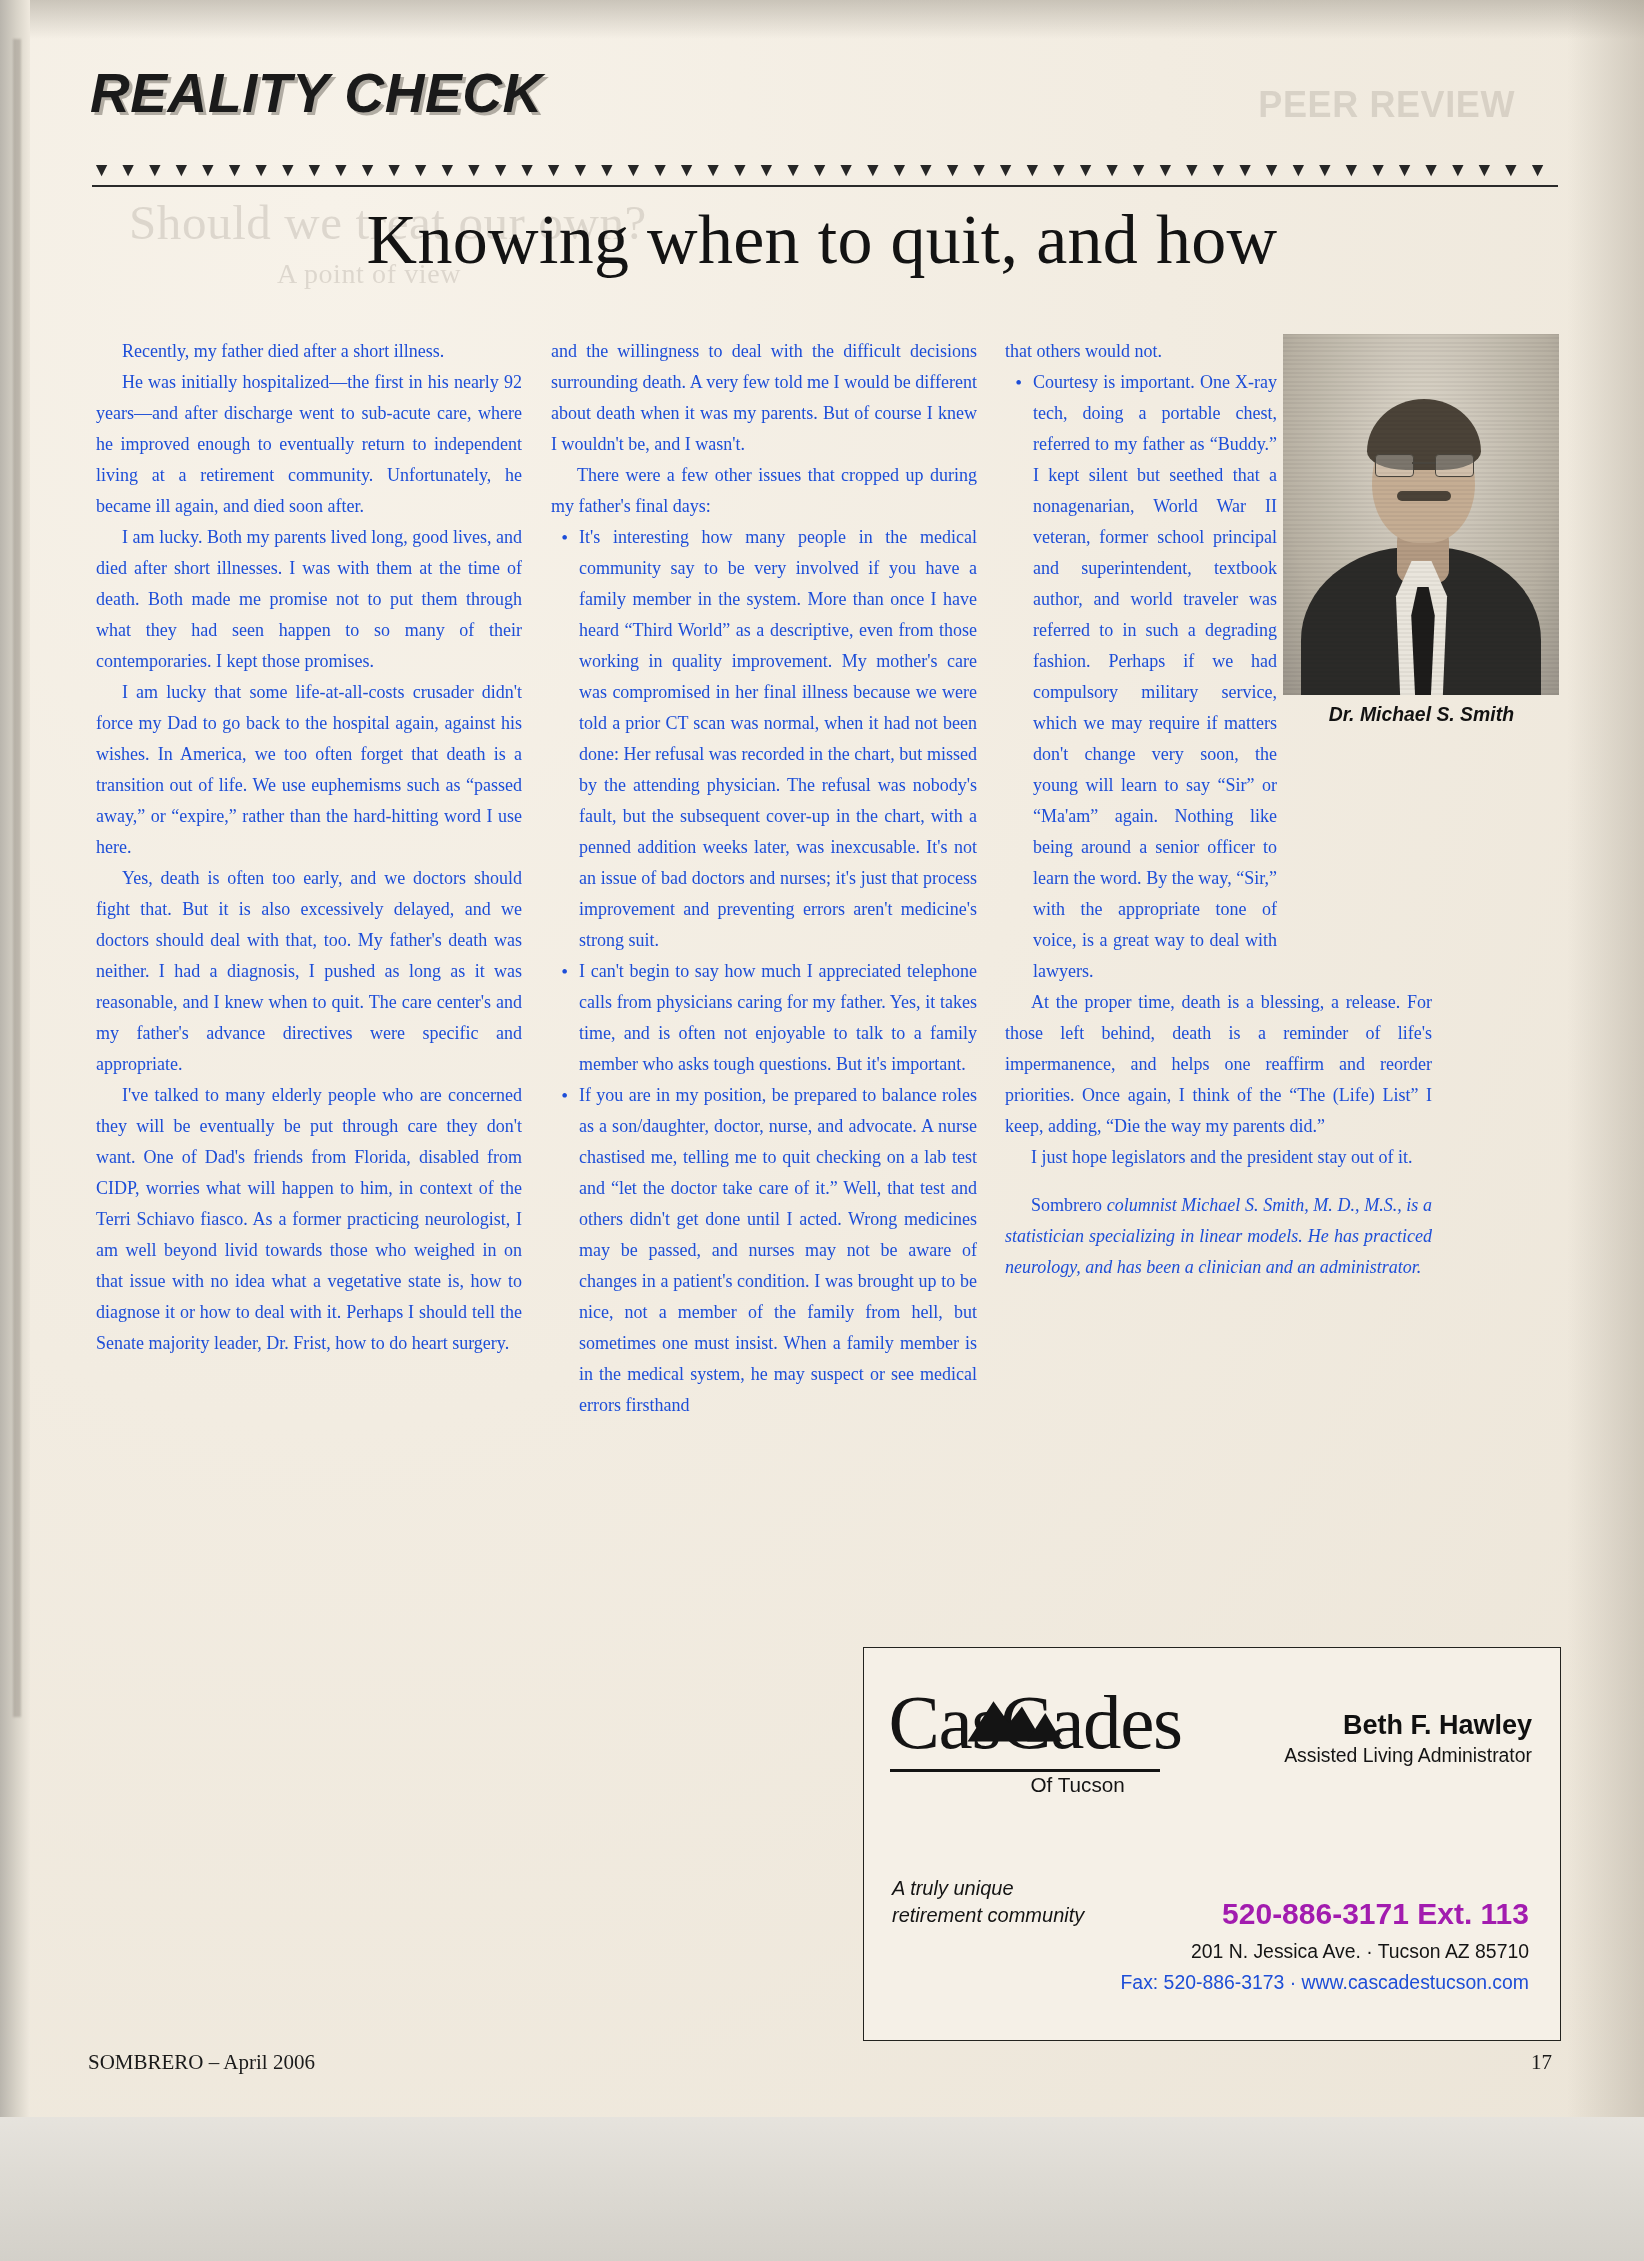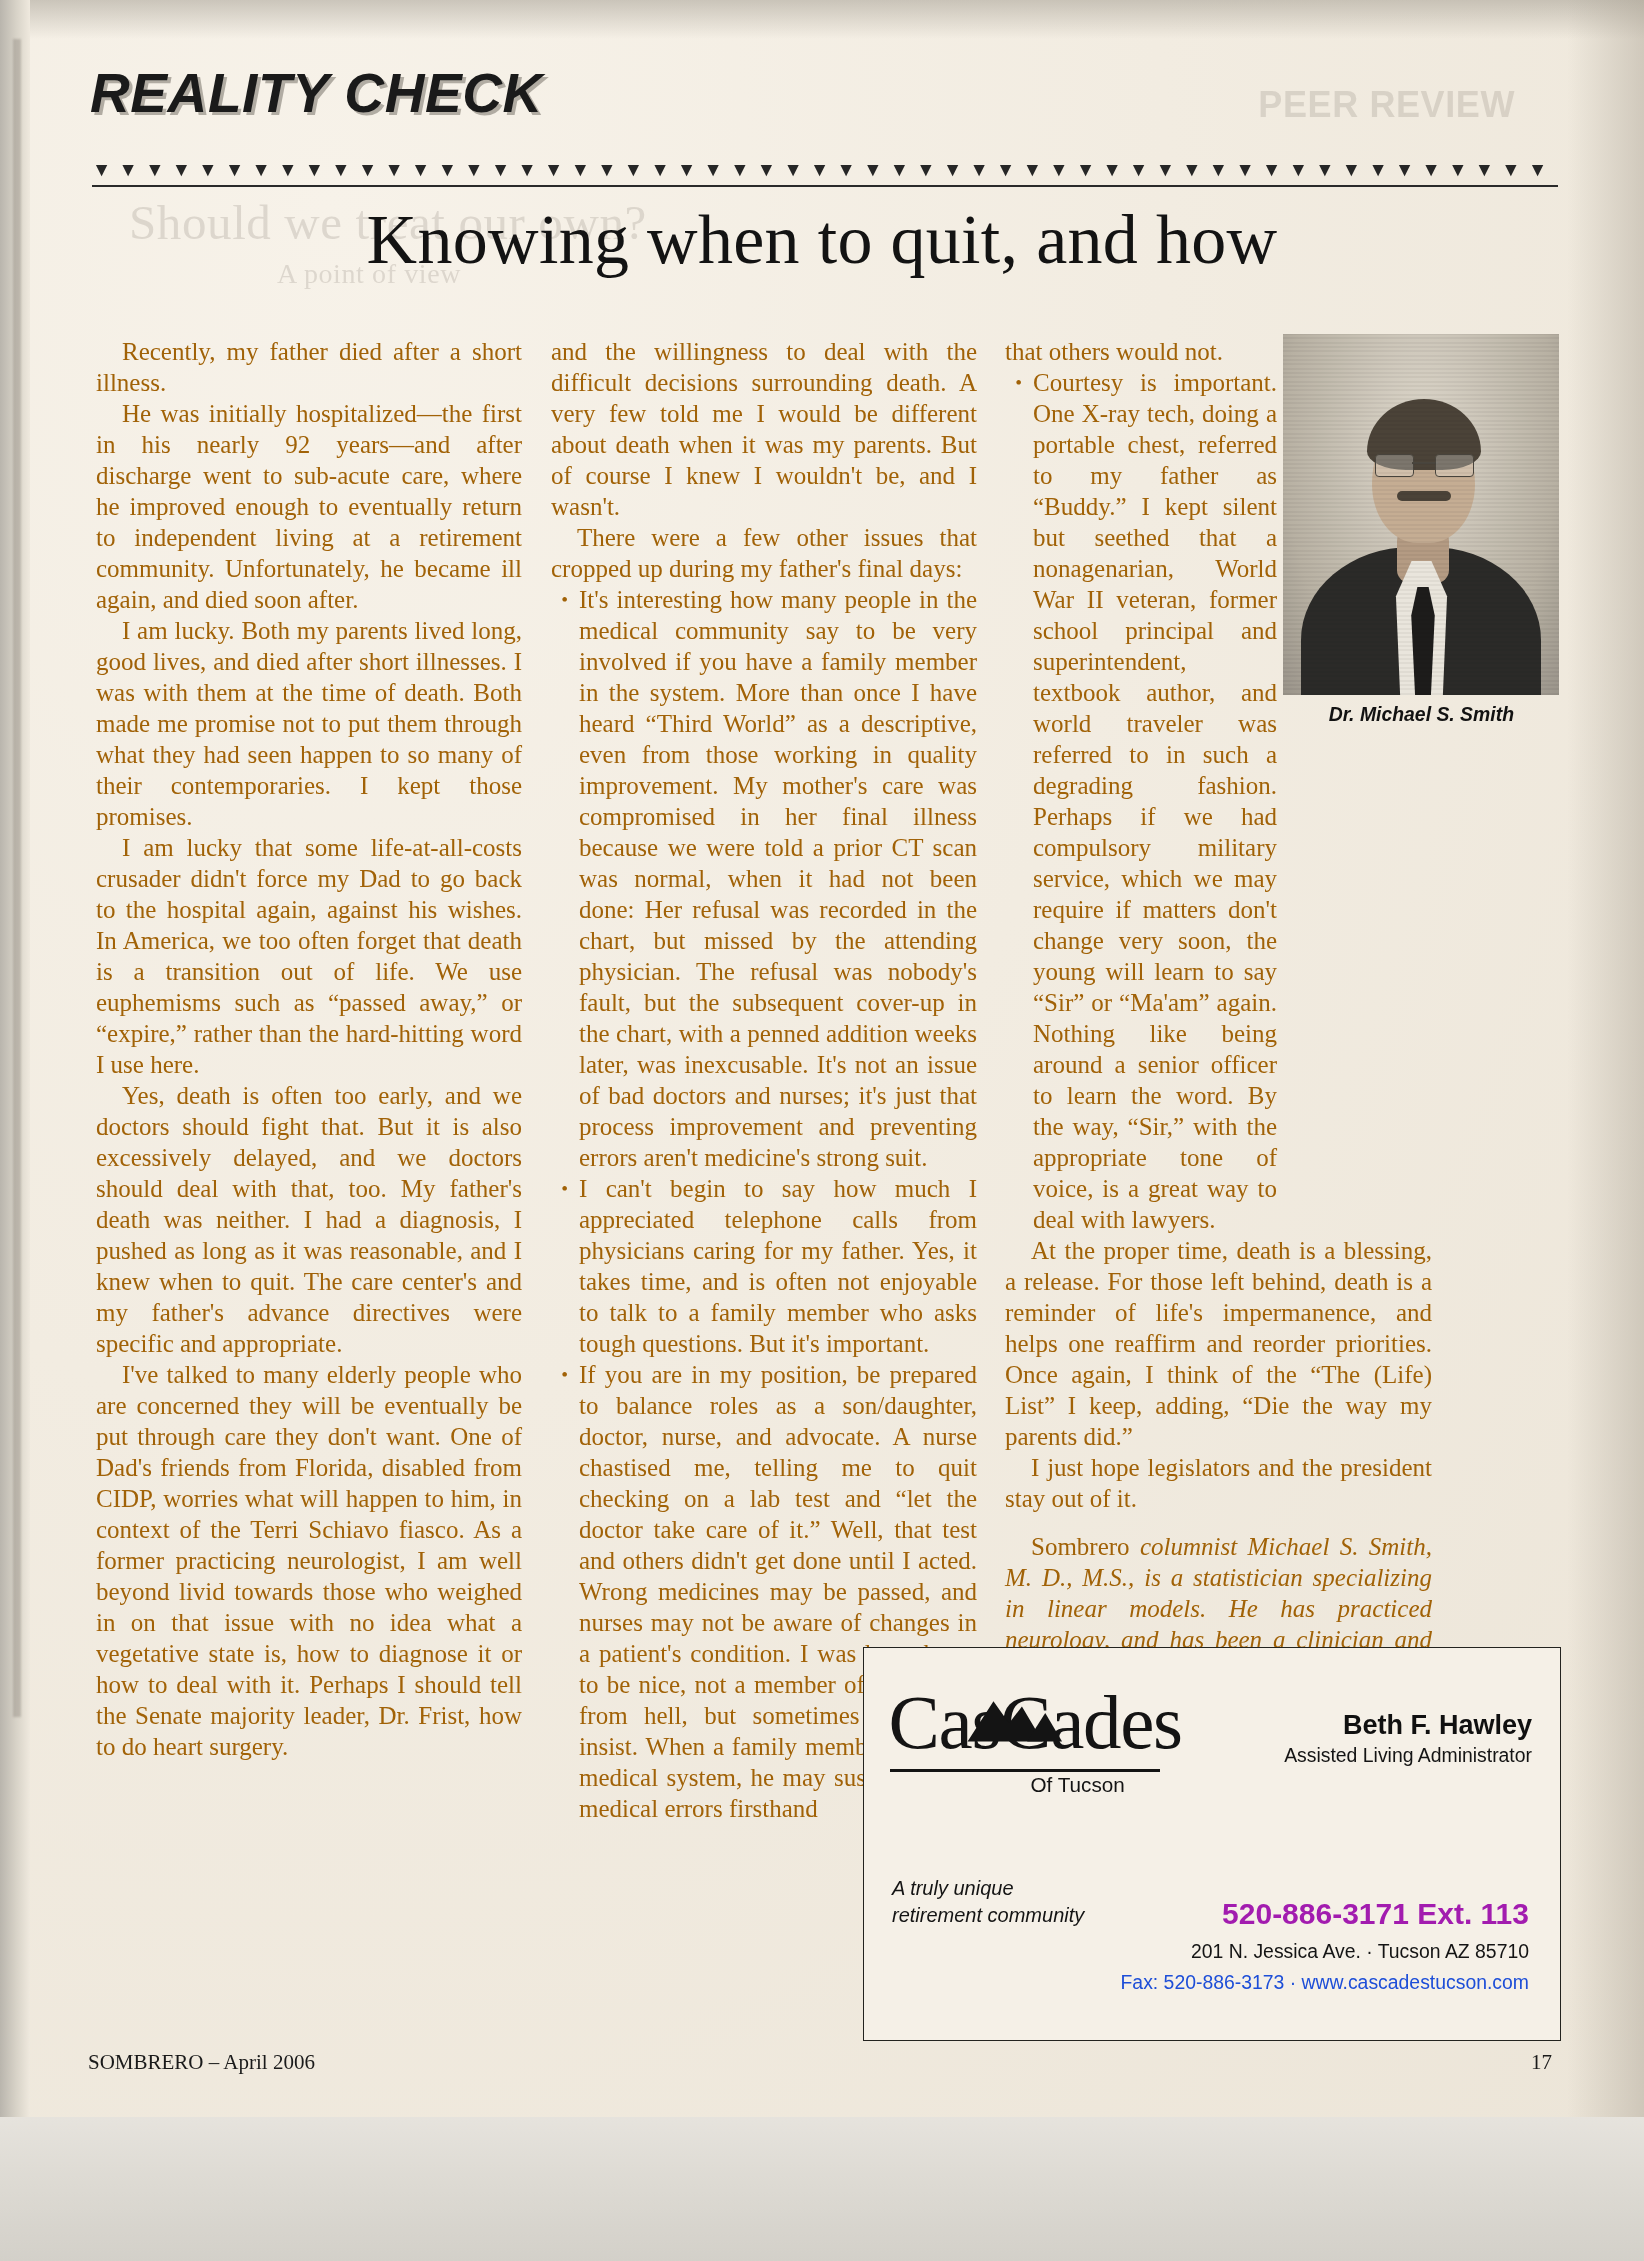--- a/index.html
+++ b/index.html
@@ -146,23 +146,23 @@
   .cols {
     position: absolute;
     left: 96px;
     top: 336px;
     width: 1465px;
   }
   .col {
     position: absolute;
     top: 0;
     width: 426px;
-    font-size: 25px;
+    font-size: 18px;
     line-height: 31px;
-    color: #a16207;
+    color: #1d4ed8;
     text-align: justify;
     -webkit-hyphens: auto;
     hyphens: auto;
   }
   .col1 { left: 0; }
   .col2 { left: 455px; }
   .col3 { left: 909px; width: 427px; }
   .col p {
     margin: 0;
     text-indent: 26px;

